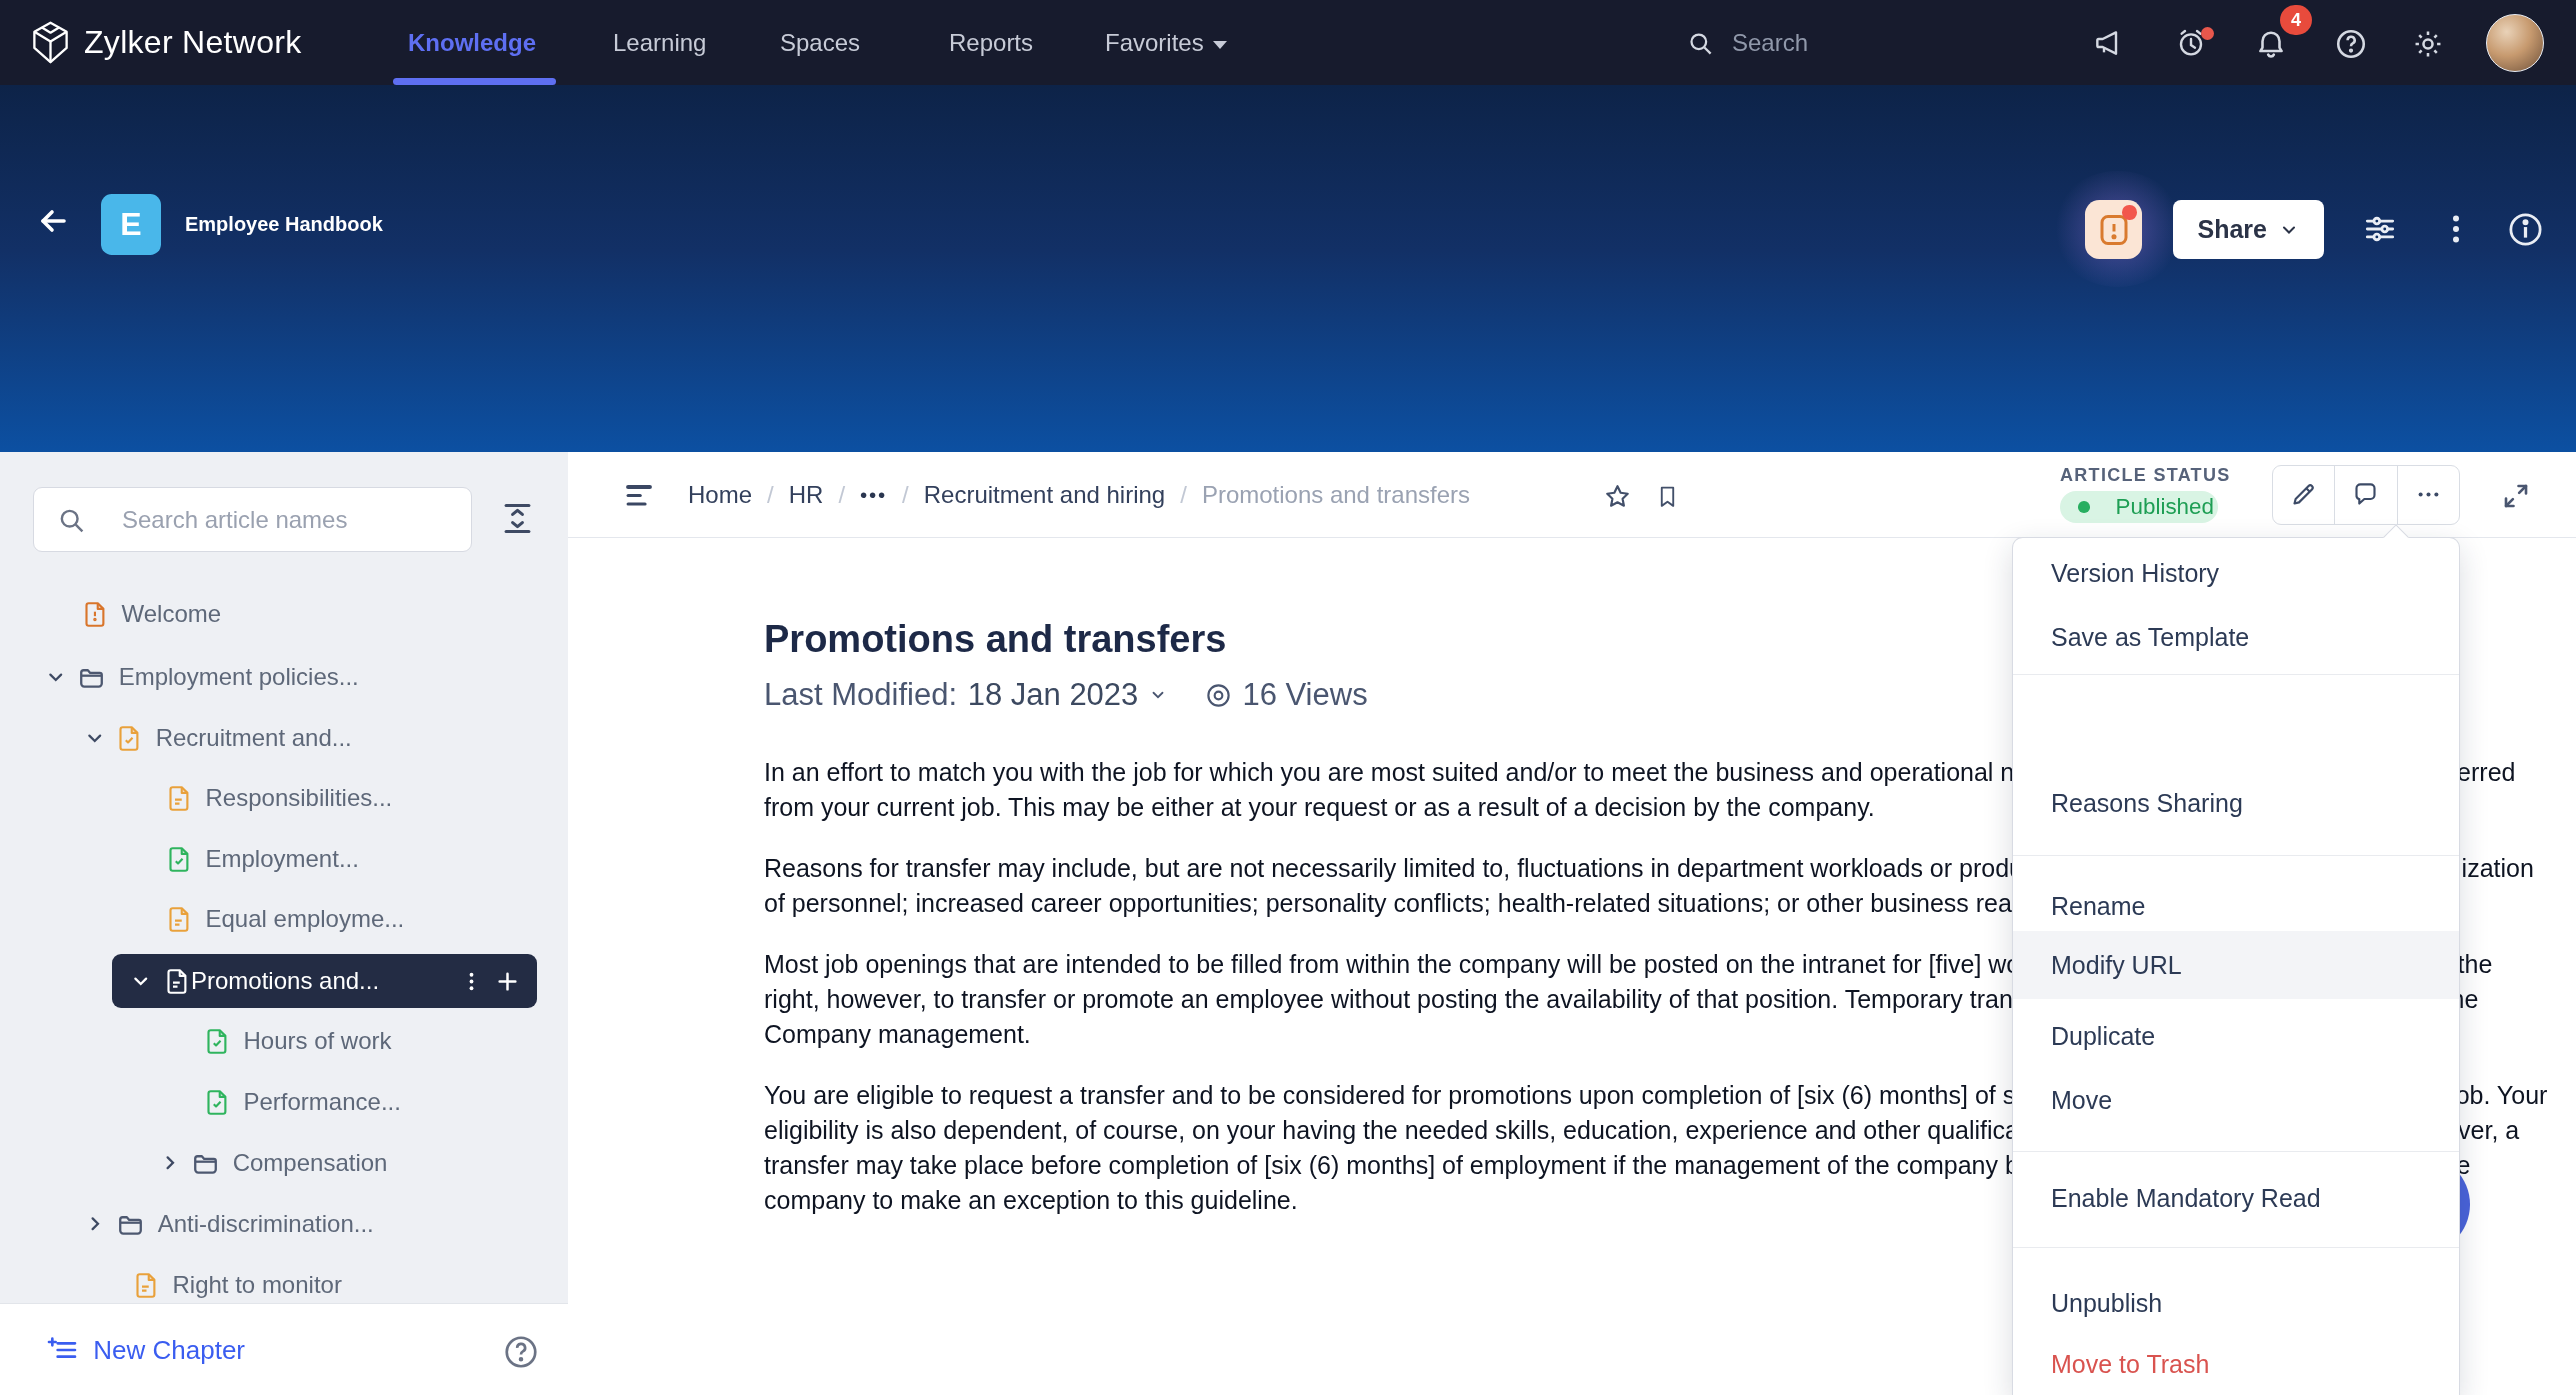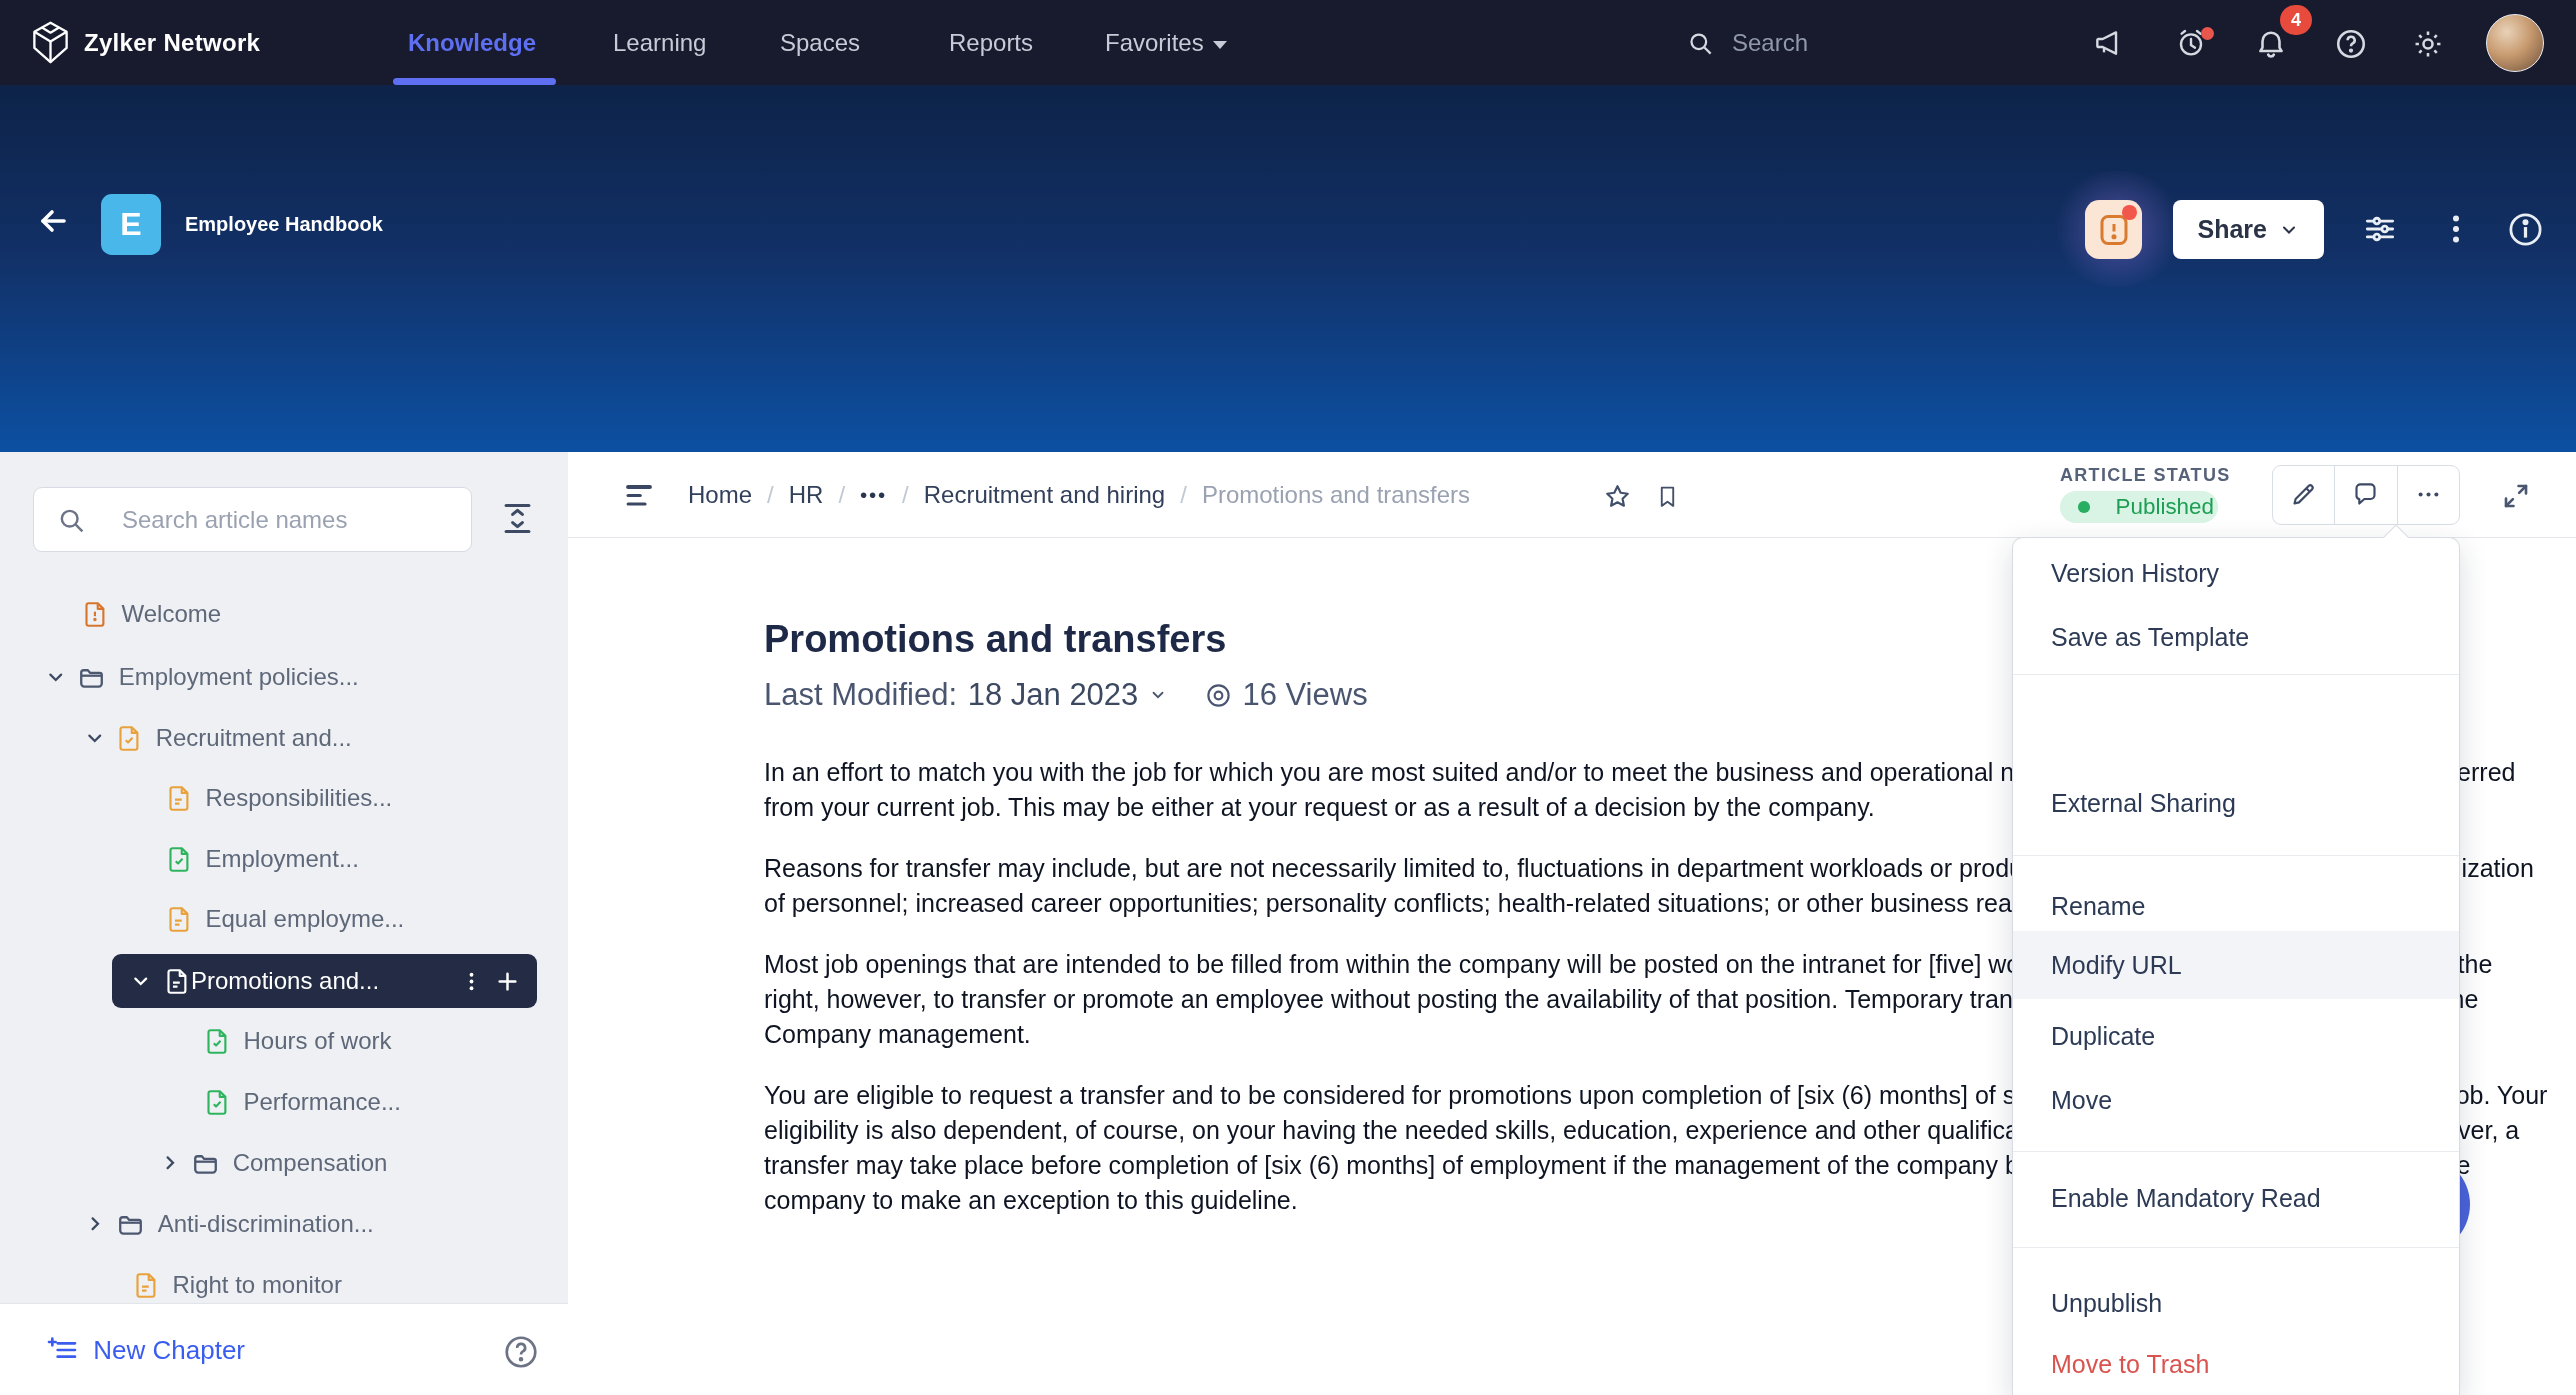--- a/index.html
+++ b/index.html
@@ -3,21 +3,21 @@
 <meta charset="utf-8">
 <style>
   html,body{margin:0;padding:0;background:#0b1020;}
   .app{position:relative;width:2576px;height:1395px;overflow:hidden;
        font-family:"Liberation Sans",sans-serif;background:#ffffff;}
   svg{display:block;}
   
   .topnav{position:absolute;left:0;top:0;width:2576px;height:85px;background:#171B2D;z-index:60;}
   .brand-logo{position:absolute;left:29px;top:20px;}
   .brand-name{position:absolute;left:84px;top:0;height:85px;line-height:85px;color:#fff;
-              font-size:24px;font-weight:bold;letter-spacing:0.3px;}
+              font-size:32px;font-weight:normal;letter-spacing:0.3px;}
   .tab{position:absolute;top:0;height:85px;line-height:85px;font-size:24px;color:#C7CBD7;cursor:pointer;}
   .tab.active{color:#5E6FF2;font-weight:bold;}
   .tab-underline{position:absolute;left:393px;top:78px;width:163px;height:7.2px;border-radius:3.6px;background:#5E6FF2;}
   .tab .caret{display:inline-block;margin-left:9px;width:0;height:0;border-left:7.2px solid transparent;
               border-right:7.2px solid transparent;border-top:8px solid #C7CBD7;vertical-align:middle;}
   .nav-search-label{position:absolute;left:1732px;top:0;height:85px;line-height:85px;font-size:24px;color:#9098AA;}
   .nav-ic{position:absolute;top:27px;color:#D5D9E2;}
   .badge{position:absolute;left:2280px;top:5.4px;min-width:32px;height:30px;border-radius:15px;background:#E84B3C;
          color:#fff;font-size:18px;font-weight:bold;text-align:center;line-height:30px;z-index:2;}
   .alarm-dot{position:absolute;left:2201px;top:27px;width:13.4px;height:13.4px;border-radius:50%;background:#E8574C;z-index:2;}
@@ -494,21 +494,21 @@
   <span class="fab"></span>
 
   <div class="menu">
     <span class="menu-notch"></span>
 
     <div class="mi" style="top:10px">Version History</div>
     <div class="mi" style="top:74px">Save as Template</div>
     <div class="mdiv" style="top:136px"></div>
 
 
-    <div class="mi" style="top:240px">External Sharing</div>
+    <div class="mi" style="top:240px">Reasons Sharing</div>
     <div class="mdiv" style="top:317px"></div>
 
     <div class="mi" style="top:343px">Rename</div>
     <div class="mi hover-bg" style="top:393px">Modify URL</div>
     <div class="mi" style="top:473px">Duplicate</div>
     <div class="mi" style="top:537px">Move</div>
     <div class="mdiv" style="top:613px"></div>
 
     <div class="mi" style="top:635px">Enable Mandatory Read</div>
     <div class="mdiv" style="top:709px"></div>

